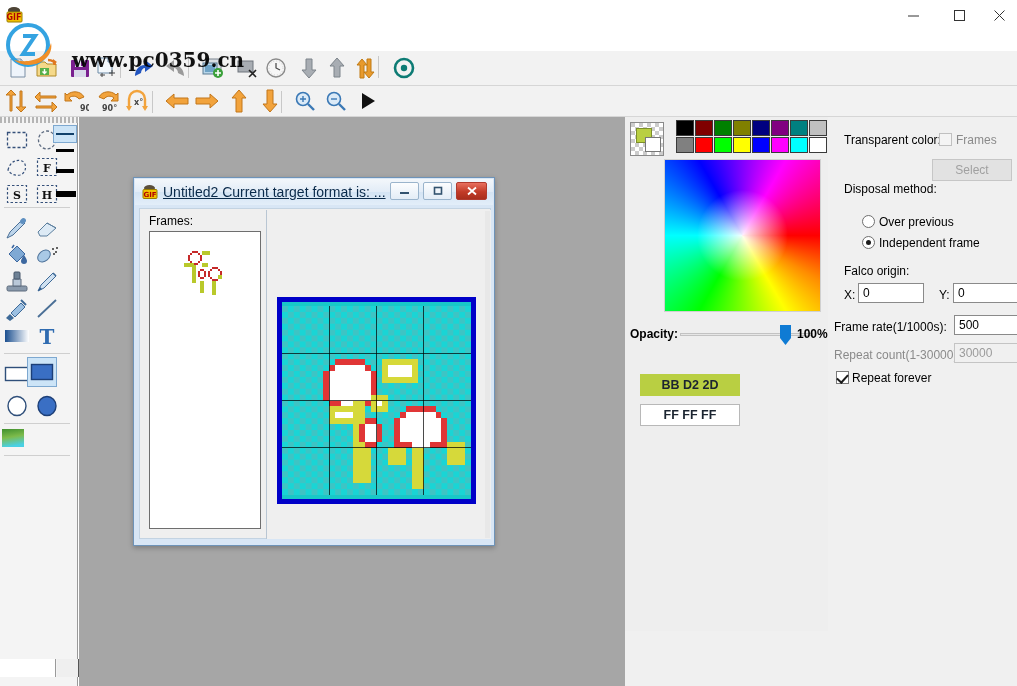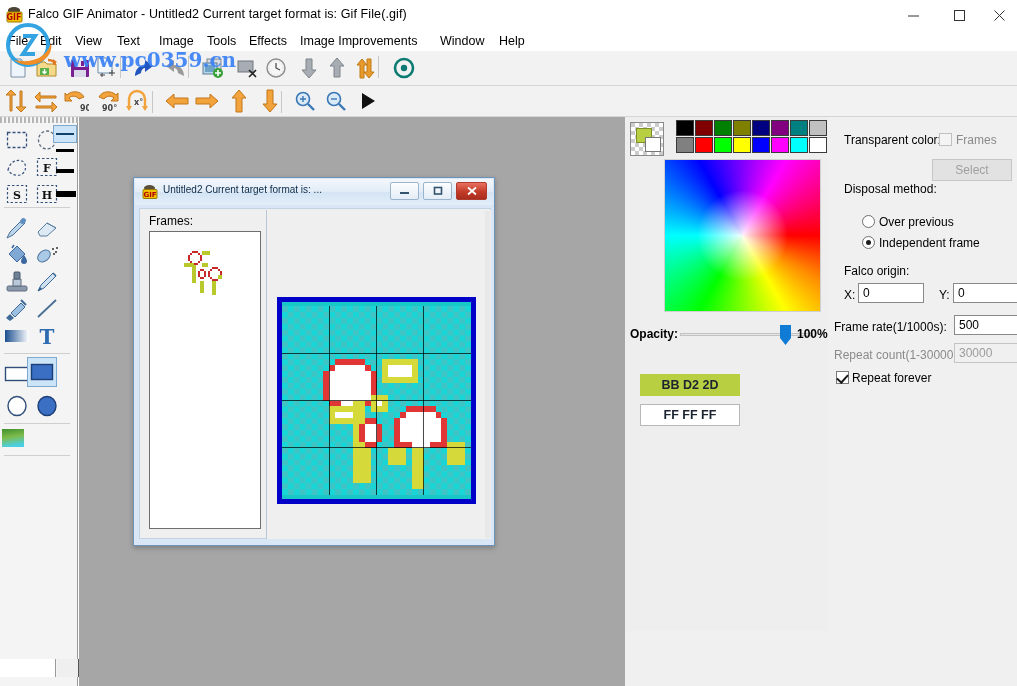--- a/index.html
+++ b/index.html
@@ -107,21 +107,21 @@
     border: 1px solid #6e93b8;
     box-shadow: 0 2px 5px rgba(0,0,0,0.25);
   }
   .mdi-tb {
     position: absolute; left: 1px; top: 1px; width: 358px; height: 26px;
     background: linear-gradient(to bottom, #f3f7fb 0%, #e2ecf7 48%, #d4e4f4 52%, #e3eef9 100%);
   }
   .mdi-icon { position: absolute; left: 7px; top: 5px; width: 16px; height: 16px; }
   .mdi-title {
     position: absolute; left: 28px; top: 5px;
-    font-size: 10px; color: #0a2a4a; white-space: nowrap;
+    font-size: 14px; color: #0a2a4a; white-space: nowrap; text-decoration: underline;
   }
   .mdi-btn {
     position: absolute; top: 3px; width: 29px; height: 18px;
     border: 1px solid #9ab4cc; border-radius: 2px;
     background: linear-gradient(to bottom, #fcfdfe, #e4edf6);
     display: flex; align-items: center; justify-content: center;
   }
   .mdi-btn.min { left: 255px; }
   .mdi-btn.max { left: 288px; }
   .mdi-btn.cls {
@@ -265,71 +265,58 @@
 
   
   .wm { position: absolute; pointer-events: none; }
   .wm-cn {
     left: 62px; top: 18px;
     font-size: 31px; font-weight: bold; color: #1e7fd4;
     font-family: "DejaVu Sans", sans-serif;
     letter-spacing: 1px; opacity: 0.92;
   }
   .wm-url {
-    left: 64px; top: 48px;
-    font-size: 20px; font-weight: bold; color: #3b82f6;
+    left: 72px; top: 48px;
+    font-size: 20px; font-weight: bold; color: #000000;
     font-family: "DejaVu Serif", serif; opacity: 0.93;
   }
   .wm-logo { left: 4px; top: 22px; width: 52px; height: 50px; opacity: 0.95; }
 </style>
 </head>
 <body>
 
 <div id="app">
 
   <div class="titlebar">
     <span class="title-icon">
       <svg width="17" height="17" viewBox="0 0 17 17">
         <ellipse cx="8" cy="5" rx="6" ry="3.6" fill="#6b5a3e"></ellipse>
         <ellipse cx="8" cy="4.2" rx="6" ry="3.2" fill="#4d4436"></ellipse>
         <rect x="1" y="6" width="15" height="10" rx="1" fill="#f2c200" stroke="#9a7d00"></rect>
         <text x="8" y="14" font-size="8" font-family="DejaVu Sans" font-weight="bold" fill="#b00000" text-anchor="middle">GIF</text>
       </svg>
     </span>
-    <span class="title-text">Falco GIF Animator - Untitled2  Current target format is: Gif File(.gif)</span>
     <div class="win-btn min">
       <svg width="13" height="13" viewBox="0 0 13 13">
           <line x1="1" y1="7" x2="12" y2="7" stroke="#333" stroke-width="1"></line>
         </svg>
     </div>
     <div class="win-btn max">
       <svg width="13" height="13" viewBox="0 0 13 13">
           <rect x="1.5" y="1.5" width="10" height="10" fill="none" stroke="#333" stroke-width="1"></rect>
         </svg>
     </div>
     <div class="win-btn close">
       <svg width="13" height="13" viewBox="0 0 13 13">
           <line x1="1.5" y1="1.5" x2="11.5" y2="11.5" stroke="#333" stroke-width="1"></line>
           <line x1="11.5" y1="1.5" x2="1.5" y2="11.5" stroke="#333" stroke-width="1"></line>
         </svg>
     </div>
   </div>
 
-  <div class="menubar">
-    <div class="menu-item" style="left:4px">File</div>
-    <div class="menu-item" style="left:36px">Edit</div>
-    <div class="menu-item" style="left:71px">View</div>
-    <div class="menu-item" style="left:113px">Text</div>
-    <div class="menu-item" style="left:155px">Image</div>
-    <div class="menu-item" style="left:203px">Tools</div>
-    <div class="menu-item" style="left:245px">Effects</div>
-    <div class="menu-item" style="left:296px">Image Improvements</div>
-    <div class="menu-item" style="left:436px">Window</div>
-    <div class="menu-item" style="left:495px">Help</div>
-  </div>
 
   <div class="toolbar row1">
     <div class="tb-btn" style="left:4px">
       <svg width="22" height="22" viewBox="0 0 22 22">
           <path d="M4 2h10l4 4v14H4z" fill="#eef4fb" stroke="#7a8fa5"></path>
           <path d="M14 2v4h4" fill="#cfe0ef" stroke="#7a8fa5"></path>
         </svg>
     </div>
     <div class="tb-btn" style="left:33px">
       <svg width="24" height="22" viewBox="0 0 24 22">

